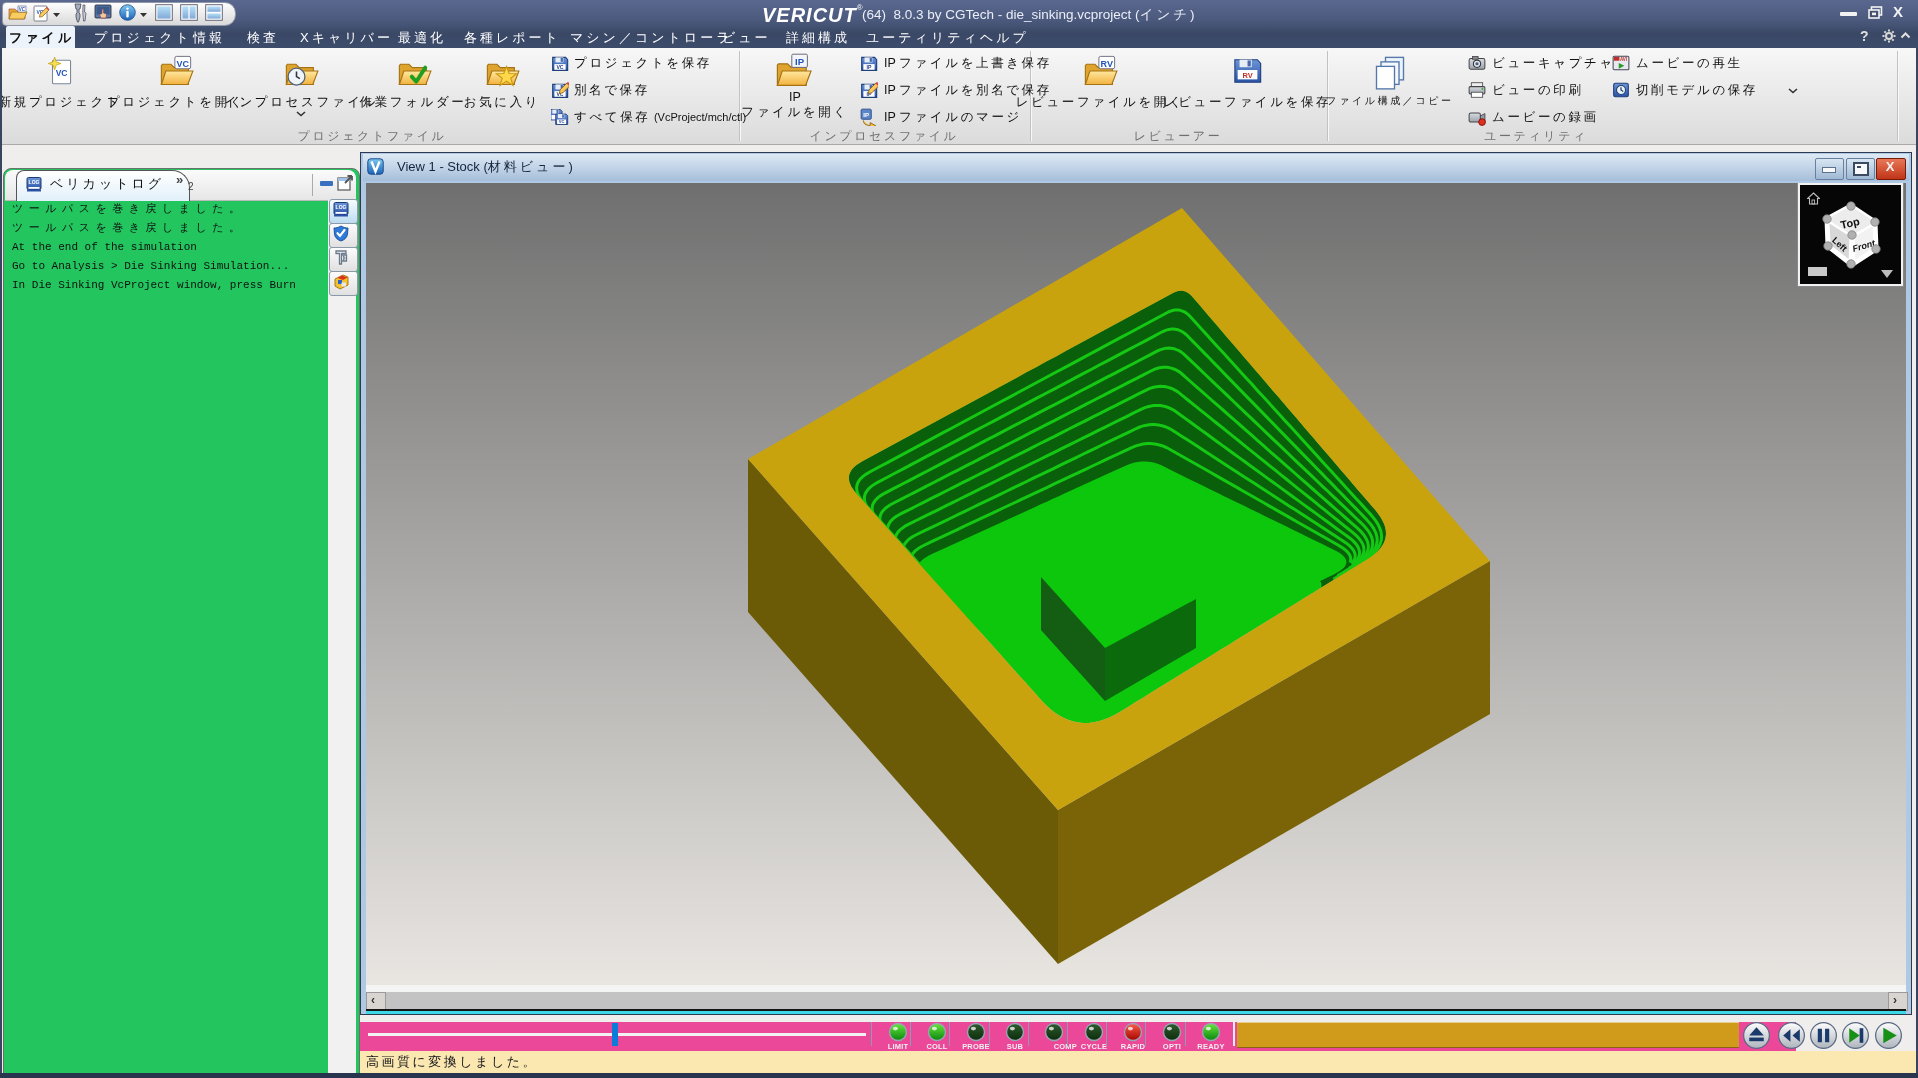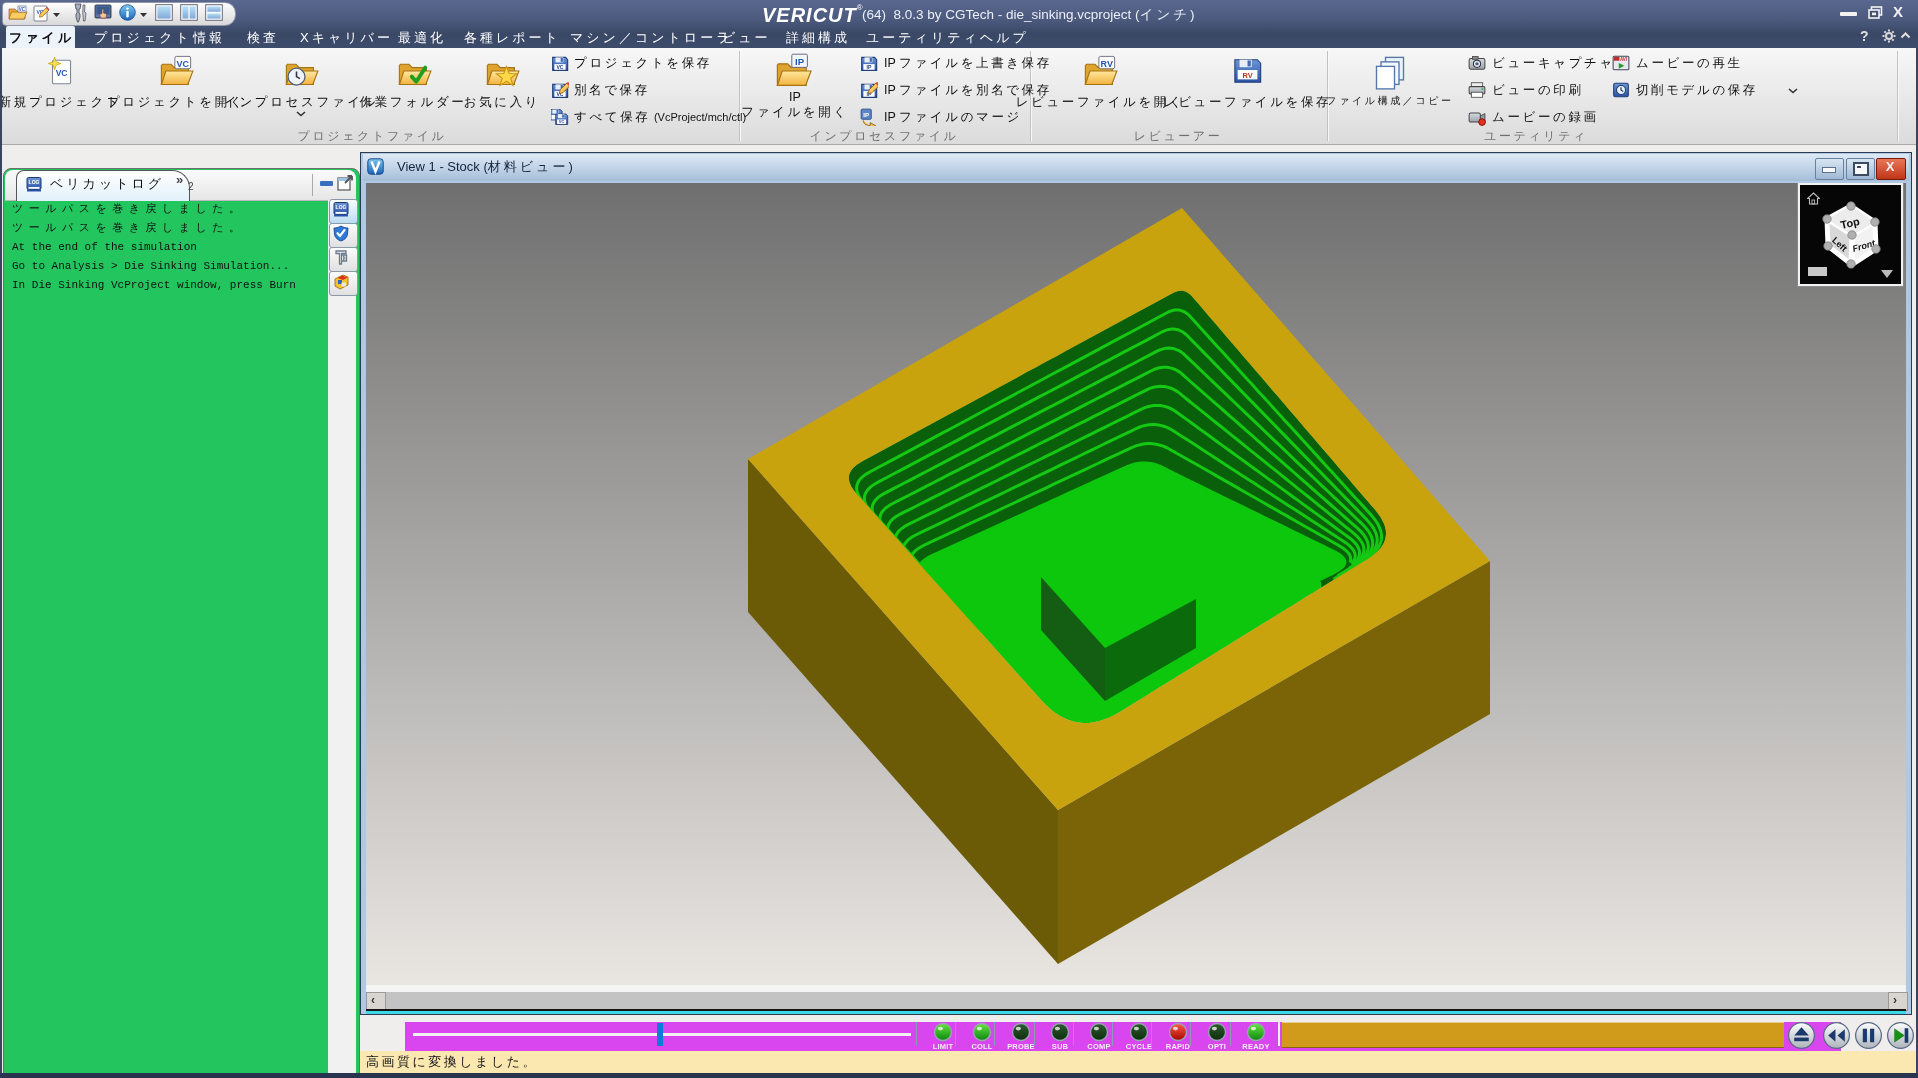--- a/index.html
+++ b/index.html
@@ -435,21 +435,21 @@
 <div class="t" style="left:5px;top:1px;font-size:12px;color:#333;"><b>‹</b></div>
 <div class="abs" style="left:1522px;top:0px;width:18px;height:17px;background:#D8D5D0;border:1px solid #9A9A9A;">
 </div>
 <div class="t" style="left:1527px;top:1px;font-size:12px;color:#333;"><b>›</b></div>
 </div>
 <div class="abs" style="left:5px;top:856px;width:1540px;height:2px;background:#151515;">
 </div>
 <div class="abs" style="left:5px;top:858px;width:1540px;height:3px;background:#3CD8E8;">
 </div>
 </div>
-<div class="abs" style="left:360px;top:1022px;width:1436px;height:29px;background:#d946ef;margin-left:45px;">
+<div class="abs" style="left:360px;top:1022px;width:1436px;height:29px;background:#ec4899;">
 <div class="abs" style="left:8px;top:11px;width:498px;height:3px;background:#F2F2F2;">
 </div>
 <div class="abs" style="left:252px;top:1px;width:6px;height:23px;background:#0C7CD8;">
 </div>
 <div class="abs" style="left:511px;top:0px;width:1px;height:24px;background:#8C9AB4"></div>
 <svg class="abs" style="left:528px;top:0px" width="20" height="20" viewBox="0 0 20 20">
       <circle cx="10" cy="10" r="9.2" fill="#9AA4B4"></circle>
       <circle cx="10" cy="10" r="7.8" fill="url(#gled)"></circle>
       <ellipse cx="7.4" cy="6.6" rx="2.6" ry="1.8" fill="#FFFFFF" opacity="0.75"></ellipse>
     </svg>
@@ -474,21 +474,21 @@
       <circle cx="10" cy="10" r="7.8" fill="url(#gledd)"></circle>
       <ellipse cx="7.4" cy="6.6" rx="2.6" ry="1.8" fill="#FFFFFF" opacity="0.75"></ellipse>
     </svg>
 <div class="t" style="left:632px;top:20px;width:46px;text-align:center;font-size:7.5px;color:#F0F0F0;letter-spacing:0.2px;font-weight:bold;">SUB</div>
 <div class="abs" style="left:668px;top:0px;width:1px;height:24px;background:#8C9AB4"></div>
 <svg class="abs" style="left:684px;top:0px" width="20" height="20" viewBox="0 0 20 20">
       <circle cx="10" cy="10" r="9.2" fill="#9AA4B4"></circle>
       <circle cx="10" cy="10" r="7.8" fill="url(#gledd)"></circle>
       <ellipse cx="7.4" cy="6.6" rx="2.6" ry="1.8" fill="#FFFFFF" opacity="0.75"></ellipse>
     </svg>
-<div class="t" style="left:671px;top:20px;width:46px;text-align:center;font-size:7.5px;color:#F0F0F0;letter-spacing:0.2px;font-weight:bold;">COMP</div>
+<div class="t" style="left:671px;top:20px;width:46px;text-align:right;font-size:7.5px;color:#F0F0F0;letter-spacing:0.2px;font-weight:bold;">COMP</div>
 <div class="abs" style="left:707px;top:0px;width:1px;height:24px;background:#8C9AB4"></div>
 <svg class="abs" style="left:724px;top:0px" width="20" height="20" viewBox="0 0 20 20">
       <circle cx="10" cy="10" r="9.2" fill="#9AA4B4"></circle>
       <circle cx="10" cy="10" r="7.8" fill="url(#gledd)"></circle>
       <ellipse cx="7.4" cy="6.6" rx="2.6" ry="1.8" fill="#FFFFFF" opacity="0.75"></ellipse>
     </svg>
 <div class="t" style="left:711px;top:20px;width:46px;text-align:center;font-size:7.5px;color:#F0F0F0;letter-spacing:0.2px;font-weight:bold;">CYCLE</div>
 <div class="abs" style="left:746px;top:0px;width:1px;height:24px;background:#8C9AB4"></div>
 <svg class="abs" style="left:763px;top:0px" width="20" height="20" viewBox="0 0 20 20">
       <circle cx="10" cy="10" r="9.2" fill="#9AA4B4"></circle>

